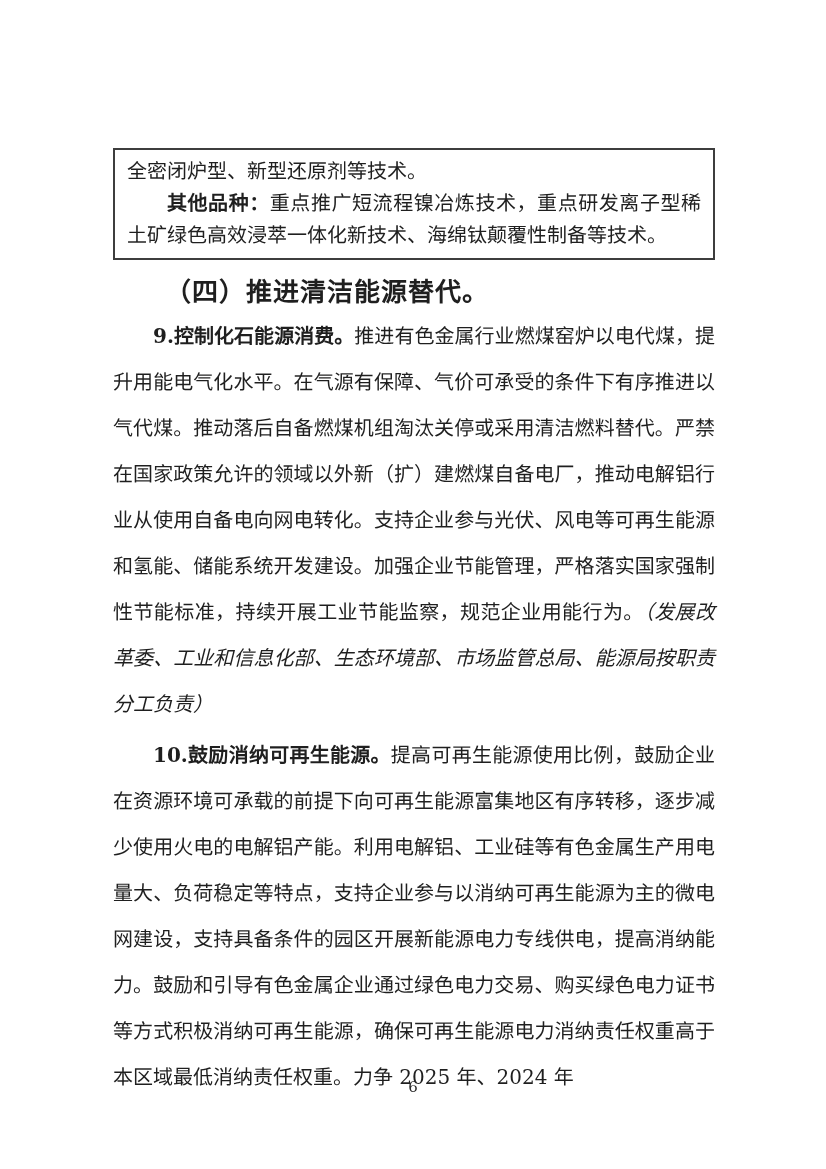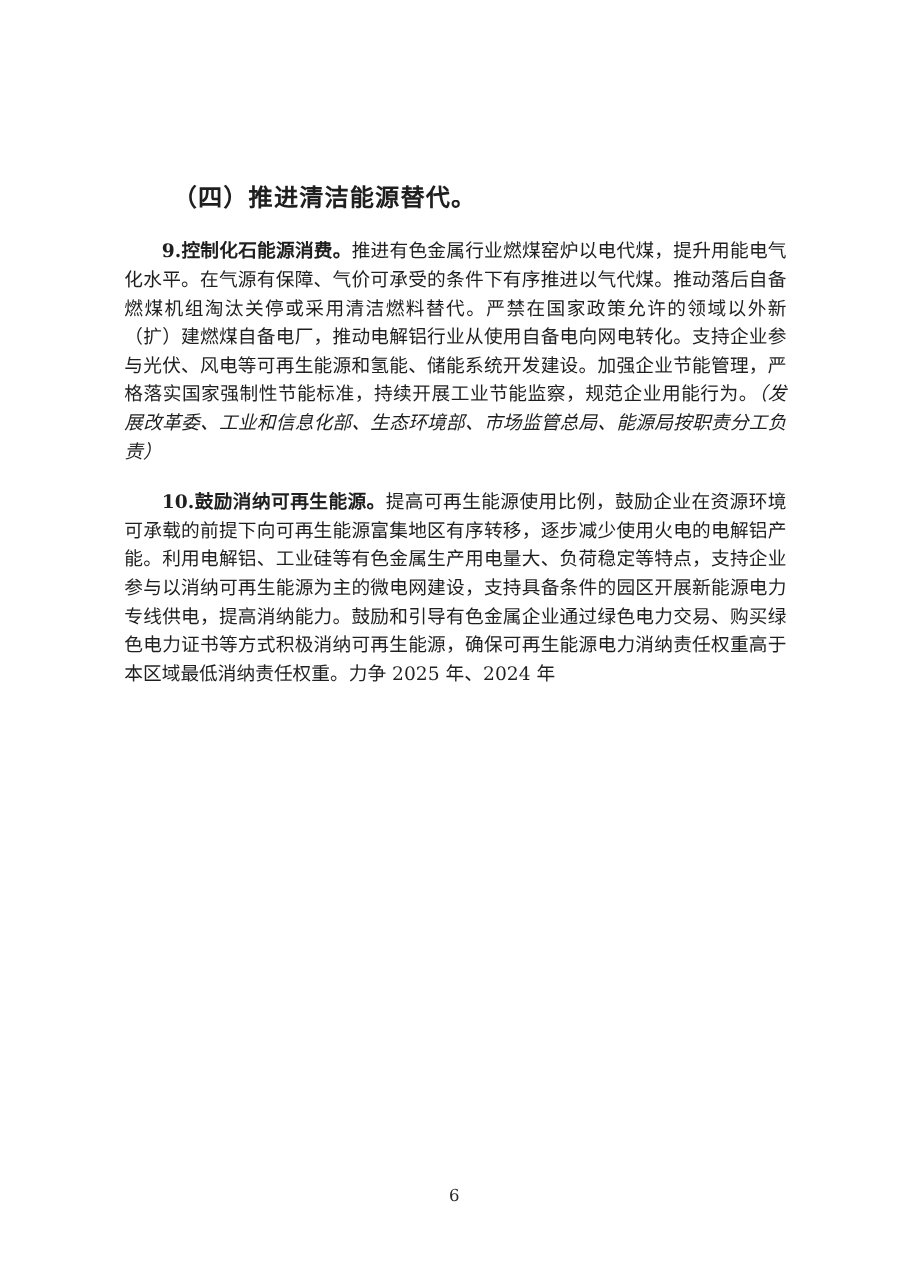--- a/index.html
+++ b/index.html
@@ -35,30 +35,30 @@
     margin: 0;
   }
   .box-para.indent {
     text-indent: 2em;
   }
   .box-para .lead {
     font-weight: bold;
   }
   .section-heading {
     margin: 16px 0 0 0;
-    font-size: 22px;
+    font-size: 26px;
     line-height: 32px;
     font-weight: bold;
     text-indent: 2em;
     letter-spacing: 1px;
   }
   .body-para {
-    margin: 20px 0 0 0;
-    font-size: 17px;
-    line-height: 26px;
+    margin: 5px 0 0 0;
+    font-size: 20px;
+    line-height: 46px;
     text-align: justify;
     text-indent: 2em;
   }
   .body-para b {
     font-weight: bold;
   }
   .attribution {
     font-style: italic;
   }
   .page-number {
@@ -70,20 +70,24 @@
     font-size: 15px;
     color: #2a2a2a;
   }
 </style>
 </head>
 <body>
 
 <div class="page">
   <div class="content">
 
+    <div class="boxed-note">
+      <p class="box-para">全密闭炉型、新型还原剂等技术。</p>
+      <p class="box-para indent"><span class="lead">其他品种：</span><span>重点推广短流程镍冶炼技术，重点研发离子型稀土矿绿色高效浸萃一体化新技术、海绵钛颠覆性制备等技术。</span></p>
+    </div>
 
     <h3 class="section-heading">（四）推进清洁能源替代。</h3>
 
     <p class="body-para"><b>9.控制化石能源消费。</b><span>推进有色金属行业燃煤窑炉以电代煤，提升用能电气化水平。在气源有保障、气价可承受的条件下有序推进以气代煤。推动落后自备燃煤机组淘汰关停或采用清洁燃料替代。严禁在国家政策允许的领域以外新（扩）建燃煤自备电厂，推动电解铝行业从使用自备电向网电转化。支持企业参与光伏、风电等可再生能源和氢能、储能系统开发建设。加强企业节能管理，严格落实国家强制性节能标准，持续开展工业节能监察，规范企业用能行为。</span><span class="attribution">（发展改革委、工业和信息化部、生态环境部、市场监管总局、能源局按职责分工负责）</span></p>
 
     <p class="body-para"><b>10.鼓励消纳可再生能源。</b><span>提高可再生能源使用比例，鼓励企业在资源环境可承载的前提下向可再生能源富集地区有序转移，逐步减少使用火电的电解铝产能。利用电解铝、工业硅等有色金属生产用电量大、负荷稳定等特点，支持企业参与以消纳可再生能源为主的微电网建设，支持具备条件的园区开展新能源电力专线供电，提高消纳能力。鼓励和引导有色金属企业通过绿色电力交易、购买绿色电力证书等方式积极消纳可再生能源，确保可再生能源电力消纳责任权重高于本区域最低消纳责任权重。力争 2025 年、2024 年</span></p>
 
   </div>
 
   <div class="page-number">6</div>

